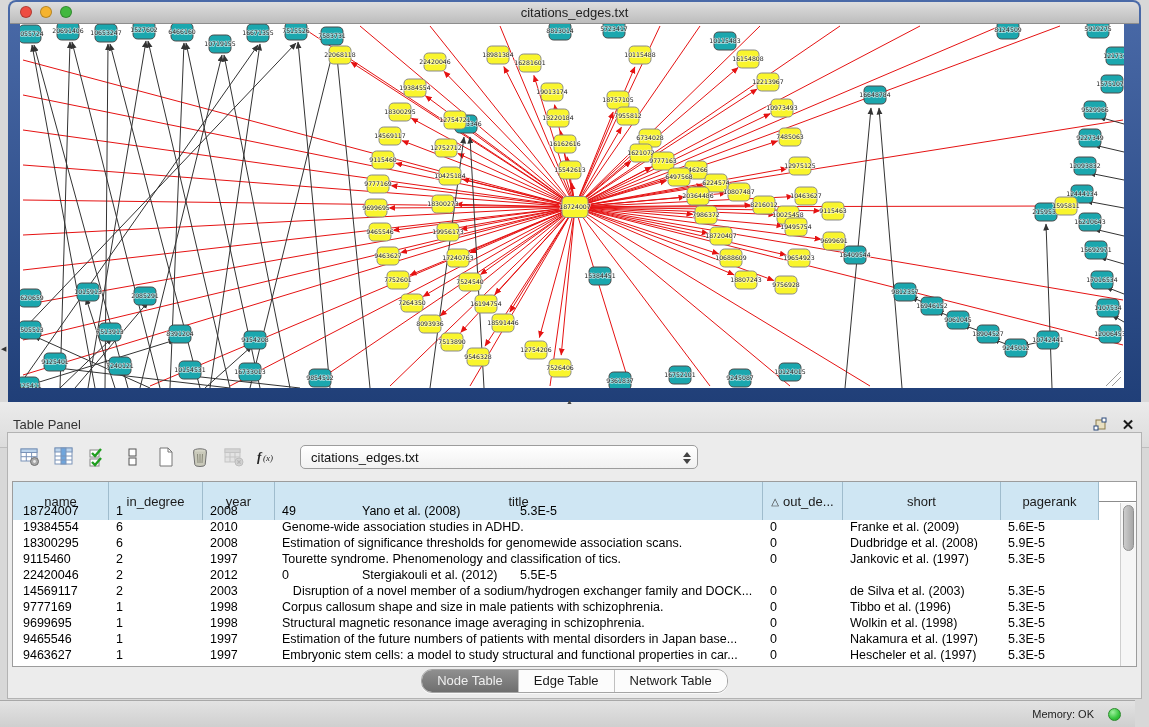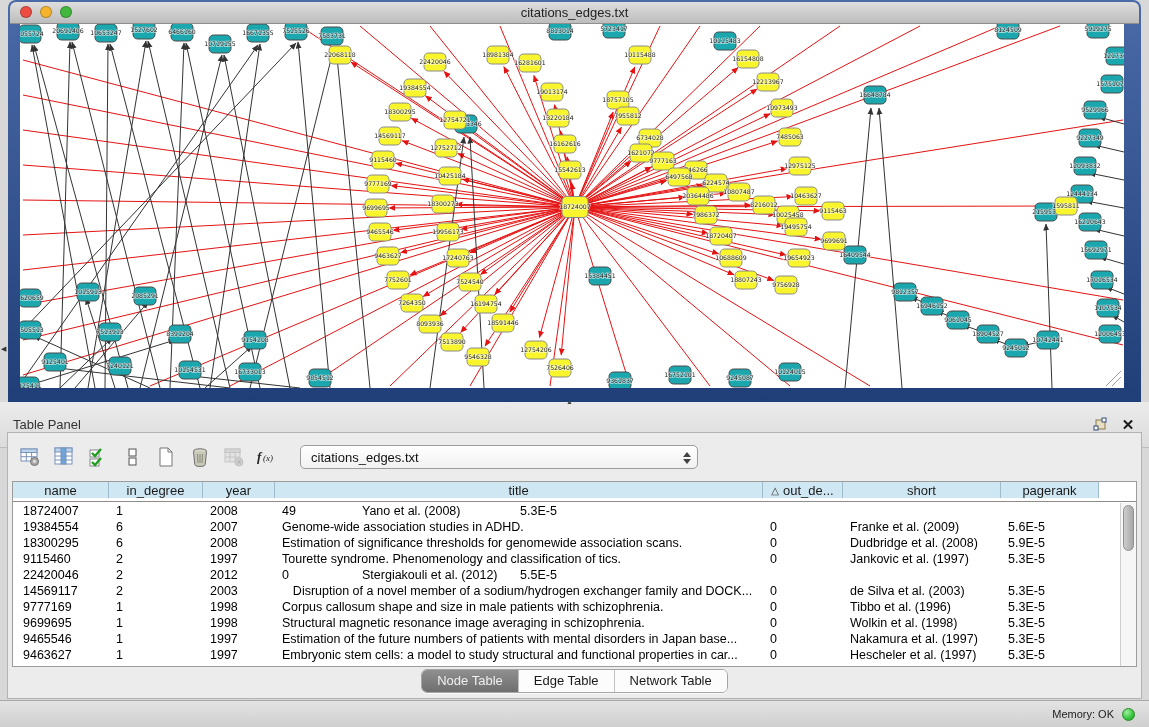--- a/index.html
+++ b/index.html
@@ -39,41 +39,41 @@
   .combo .combo-text { font-size:13px; color:#111; margin-left:10px; }
   .combo .stepper { position:absolute; right:6px; top:4px; width:9px; height:16px;
     display:flex; flex-direction:column; align-items:center; justify-content:center; gap:2px; }
   .stepper .up { width:0; height:0; border-left:4px solid transparent; border-right:4px solid transparent; border-bottom:5px solid #444; }
   .stepper .down { width:0; height:0; border-left:4px solid transparent; border-right:4px solid transparent; border-top:5px solid #444; }
 
   .table-box { position:absolute; left:4px; right:4px; top:48px; bottom:31px;
     background:#fff; border:1px solid #9c9c9c; overflow:hidden; }
   .thead { display:flex; height:20px; border-bottom:1px solid #8c8c8c; background:#fff; }
   .th { background:#cfe6f3; border-right:1px solid #9fbccd; font-size:13px; color:#1a1a1a;
-    display:flex; align-items:center; justify-content:center; height:16px; overflow:hidden; white-space:nowrap; }
+    display:flex; align-items:center; justify-content:center; height:38px; overflow:hidden; white-space:nowrap; }
   .th .sort { font-size:10px; margin-right:4px; color:#333; }
   .tbody { position:absolute; top:21px; left:0; right:16px; bottom:0; overflow:hidden; }
   .tr { display:flex; height:16px; }
   .td { font-size:12.5px; color:#000; line-height:16px; white-space:nowrap; overflow:hidden;
     text-overflow:ellipsis; padding-left:7px; }
   .td.c-name { padding-left:10px; }
   .vscroll { position:absolute; top:21px; right:0; bottom:0; width:16px; background:#f6f6f6; border-left:1px solid #cfcfcf; }
   .vthumb { position:absolute; top:2px; left:2px; width:11px; height:46px; border-radius:6px;
     background:linear-gradient(90deg,#cdcdcd,#a7a7a7); border:1px solid #8f8f8f; }
 
   .tabs { position:absolute; left:0; right:0; bottom:5px; display:flex; justify-content:center; }
-  .seg { display:flex; border:1px solid #a5a5a5; border-radius:6px; overflow:hidden; background:#fcfcfc;
+  .seg { display:flex; border:1px solid #a5a5a5; border-radius:11px; overflow:hidden; background:#fcfcfc;
     box-shadow:0 1px 0 rgba(255,255,255,.7); }
   .tab { font-size:13px; padding:3px 15px 4px; color:#1a1a1a; background:#fcfcfc; border-right:1px solid #c0c0c0; }
   .tab:last-child { border-right:none; }
   .tab.active { background:linear-gradient(#8f8f8f,#6e6e6e); color:#efefef; }
 
-  .status-bar { position:absolute; left:0; right:0; bottom:0; height:27px;
+  .status-bar { position:absolute; left:0; right:14px; bottom:0; height:27px;
     background:linear-gradient(#e3e3e3,#cfcfcf); border-top:1px solid #a8a8a8;
-    display:flex; align-items:center; justify-content:flex-end; }
+    display:flex; align-items:center; justify-content:flex-end;gap:6px; }
   .mem-label { font-size:11px; color:#222; margin-right:8px; }
   .mem-dot { width:13px; height:13px; border-radius:50%; margin-right:14px;
     border:1px solid #2a8a2a; background:radial-gradient(circle at 35% 30%, #8ef08e, #35c53c 60%, #23a32a); }
 </style>
 </head>
 <body>
 
 <div class="screen">
 
   <div class="net-frame">
@@ -590,21 +590,21 @@
               <div class="td c-name" style="width: 96px; flex: 0 0 96px;">18724007</div>
               <div class="td c-in_degree" style="width: 94px; flex: 0 0 94px;">1</div>
               <div class="td c-year" style="width: 72px; flex: 0 0 72px;">2008</div>
               <div class="td c-out_degree" style="width: 80px; flex: 0 0 80px;">49</div>
               <div class="td c-short" style="width: 158px; flex: 0 0 158px;">Yano et al. (2008)</div>
               <div class="td c-pagerank" style="width: 98px; flex: 0 0 98px;">5.3E-5</div>
             </div>
             <div class="tr">
               <div class="td c-name" style="width: 96px; flex: 0 0 96px;">19384554</div>
               <div class="td c-in_degree" style="width: 94px; flex: 0 0 94px;">6</div>
-              <div class="td c-year" style="width: 72px; flex: 0 0 72px;">2007</div>
+              <div class="td c-year" style="width: 72px; flex: 0 0 72px;">2010</div>
               <div class="td c-title" style="width: 488px; flex: 0 0 488px;">Genome-wide association studies in ADHD.</div>
               <div class="td c-out_degree" style="width: 80px; flex: 0 0 80px;">0</div>
               <div class="td c-short" style="width: 158px; flex: 0 0 158px;">Franke et al. (2009)</div>
               <div class="td c-pagerank" style="width: 98px; flex: 0 0 98px;">5.6E-5</div>
             </div>
             <div class="tr">
               <div class="td c-name" style="width: 96px; flex: 0 0 96px;">18300295</div>
               <div class="td c-in_degree" style="width: 94px; flex: 0 0 94px;">6</div>
               <div class="td c-year" style="width: 72px; flex: 0 0 72px;">2008</div>
               <div class="td c-title" style="width: 488px; flex: 0 0 488px;">Estimation of significance thresholds for genomewide association scans.</div>

